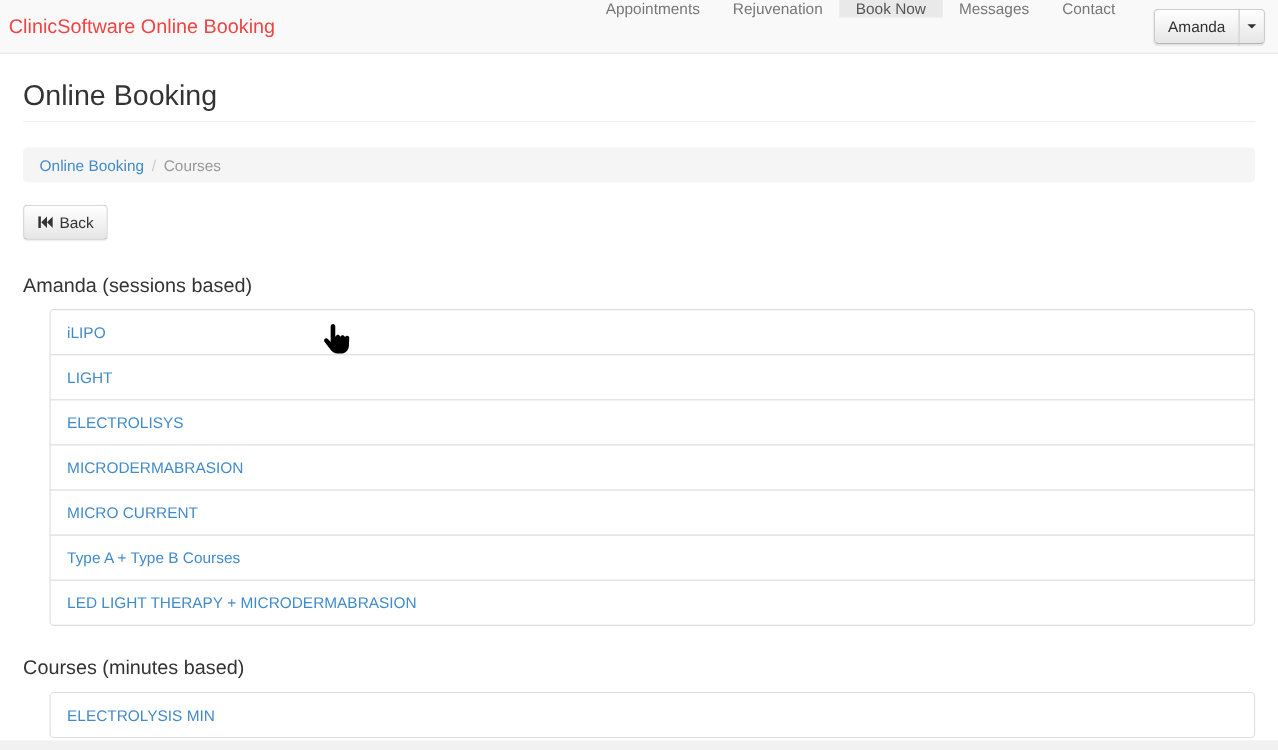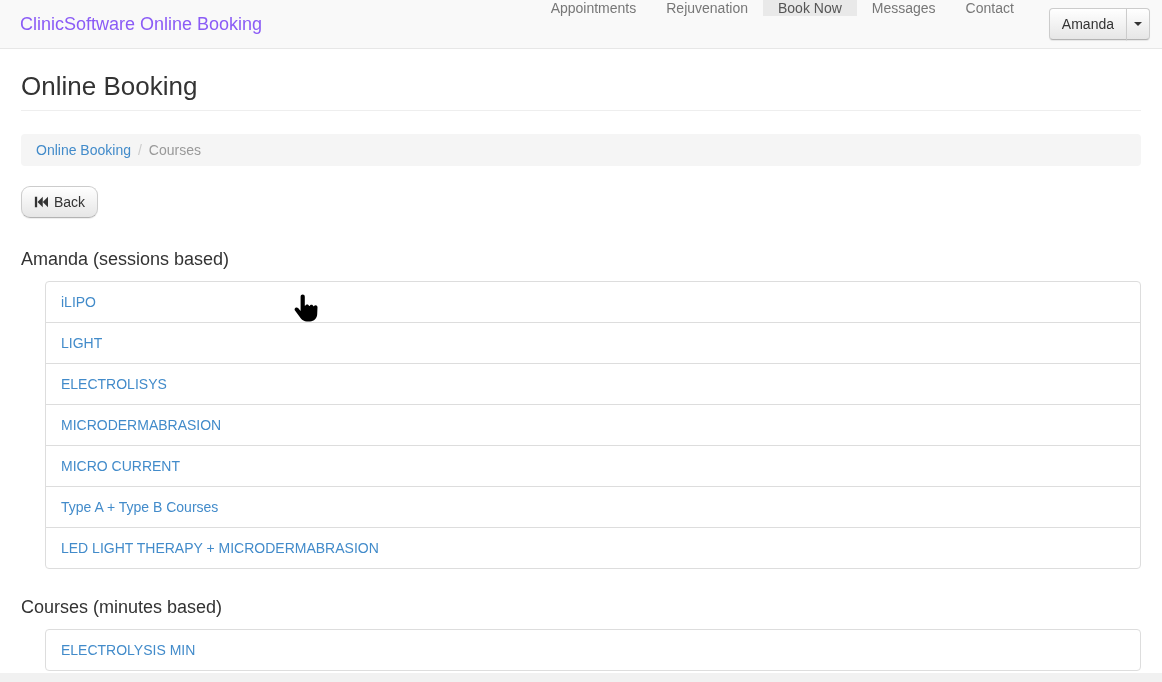--- a/index.html
+++ b/index.html
@@ -16,23 +16,23 @@
   .navbar {
     height: 49px;
     background: #f9f9f9;
     border-bottom: 1px solid #e7e7e7;
     display: flex;
     align-items: stretch;
   }
   .navbar-brand {
     display: flex;
     align-items: center;
-    padding: 0 15px 0 20px;
+    padding: 0 15px 0 8px;
     font-size: 18px;
-    color: #8b5cf6;
+    color: #ef4444;
     text-decoration: none;
     white-space: nowrap;
   }
   .navbar-nav {
     margin-left: auto;
     display: flex;
     align-items: stretch;
     list-style: none;
   }
   .nav-link {
@@ -117,21 +117,21 @@
     color: #428bca;
     text-decoration: none;
     cursor: pointer;
   }
   .breadcrumb .divider {
     color: #ccc;
     padding: 0 7px;
   }
   .breadcrumb .active-crumb { color: #999; }
 
-  .btn-back { margin-top: 20px; border-radius: 9px; }
+  .btn-back { margin-top: 20px; }
   .btn-back .icon {
     display: inline-flex;
     margin-right: 6px;
   }
 
   .section-heading {
     font-size: 18px;
     font-weight: 400;
     line-height: 20px;
     color: #333;

